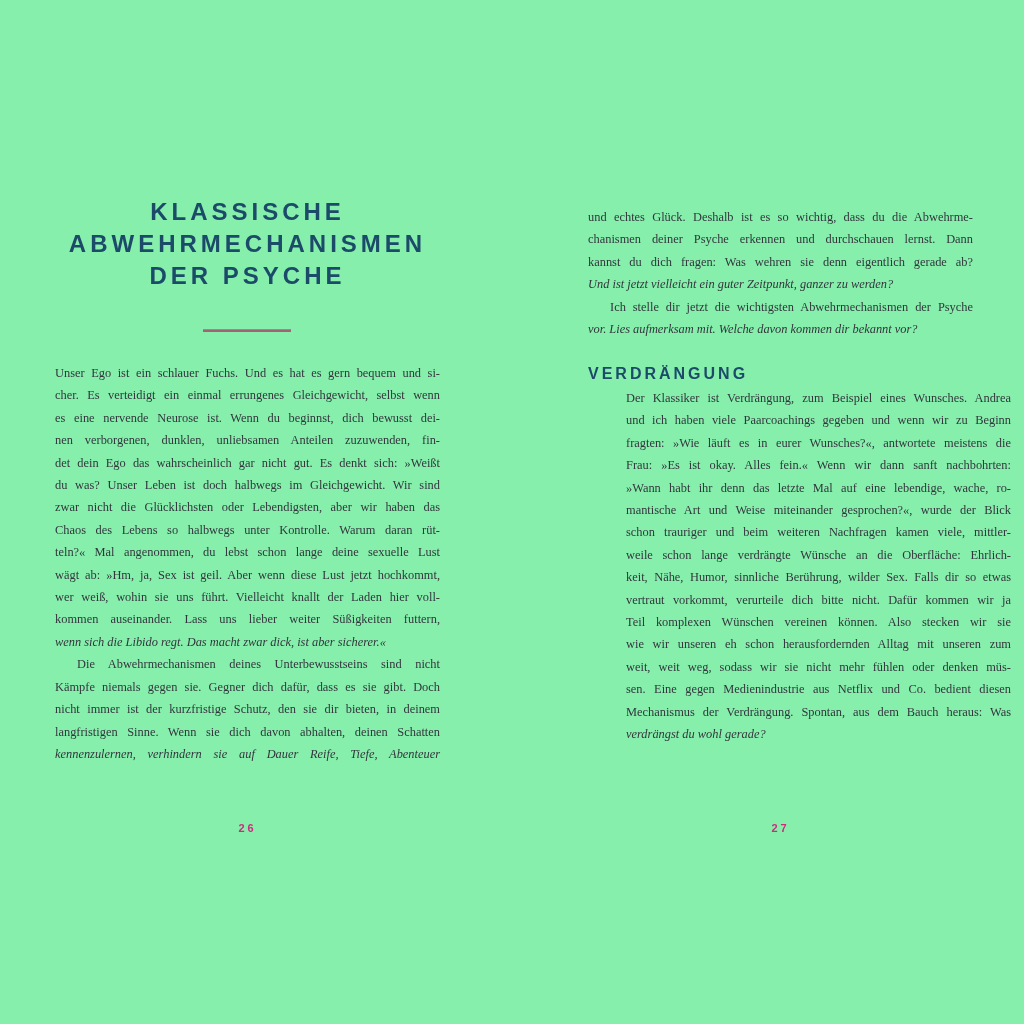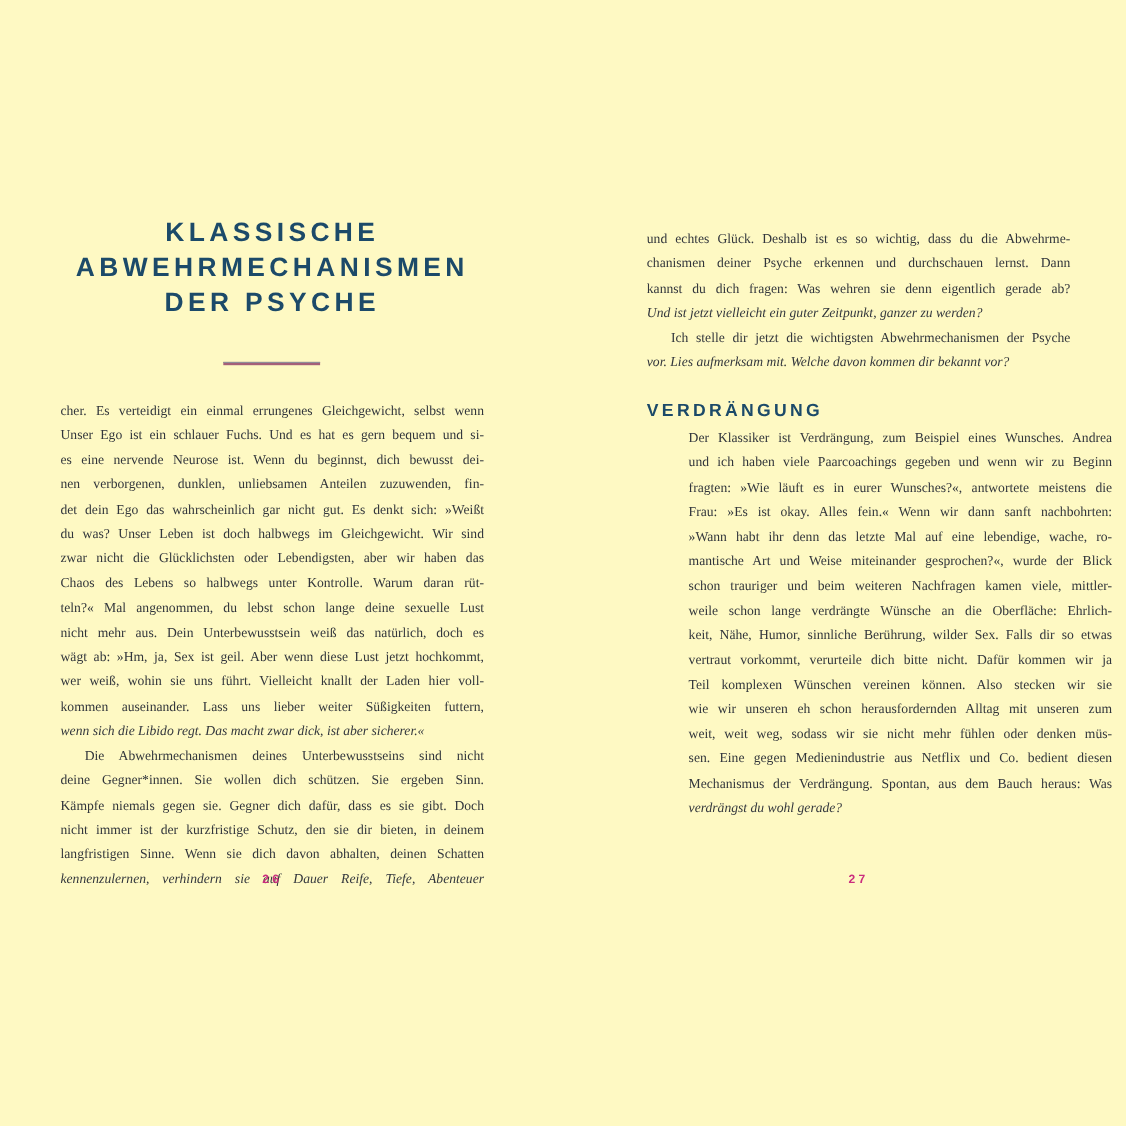--- a/index.html
+++ b/index.html
@@ -2,21 +2,21 @@
 <html lang="de"><head>
 <meta charset="utf-8">
 <style>
   html, body { margin: 0; padding: 0; }
   body {
     width: 1024px; height: 1024px;
     background: #ffffff;
     font-family: "Liberation Serif", serif;
     overflow: hidden;
   }
-  .spread { position: relative; width: 1024px; height: 1024px; background: #fef9c3; }
+  .spread { position: relative; width: 1024px; height: 1024px; background: #86efac; }
 
   .page-col { position: absolute; top: 0; height: 1024px; width: 385px; }
   .page-left  { left: 55px; }
   .page-right { left: 588px; }
 
   .chapter-title {
     position: absolute; top: 196px; left: 0; width: 100%;
     text-align: center;
     font-family: "Liberation Sans", sans-serif;
     font-weight: bold;
@@ -53,21 +53,21 @@
     line-height: 22.4px;
     color: #32363c;
     text-align: justify;
     text-align-last: justify;
   }
   .para .line:last-child { text-align-last: left; font-style: italic; }
   .para.continues .line:last-child { text-align-last: justify; }
   .para.indent .line:first-child { padding-left: 22px; }
 
   .page-number {
-    position: absolute; top: 794px; left: 0; width: 100%;
+    position: absolute; top: 822px; left: 0; width: 100%;
     text-align: center;
     font-family: "Liberation Sans", sans-serif;
     font-weight: bold;
     font-size: 11px;
     letter-spacing: 3px;
     color: #cb2d7e;
   }
 </style>
 </head>
 <body>
@@ -79,38 +79,36 @@
     <div class="chapter-title">
         <div class="line">KLASSISCHE</div>
         <div class="line">ABWEHRMECHANISMEN</div>
         <div class="line">DER PSYCHE</div>
       </div>
 
     <div class="title-divider"></div>
 
     <div class="body-block bb-left">
       <div class="para">
+          <div class="line">Unser Ego ist ein schlauer Fuchs. Und es hat es gern bequem und si-</div>
           <div class="line">cher. Es verteidigt ein einmal errungenes Gleichgewicht, selbst wenn</div>
-          <div class="line">Unser Ego ist ein schlauer Fuchs. Und es hat es gern bequem und si-</div>
           <div class="line">es eine nervende Neurose ist. Wenn du beginnst, dich bewusst dei-</div>
           <div class="line">nen verborgenen, dunklen, unliebsamen Anteilen zuzuwenden, fin-</div>
           <div class="line">det dein Ego das wahrscheinlich gar nicht gut. Es denkt sich: »Weißt</div>
           <div class="line">du was? Unser Leben ist doch halbwegs im Gleichgewicht. Wir sind</div>
           <div class="line">zwar nicht die Glücklichsten oder Lebendigsten, aber wir haben das</div>
           <div class="line">Chaos des Lebens so halbwegs unter Kontrolle. Warum daran rüt-</div>
           <div class="line">teln?« Mal angenommen, du lebst schon lange deine sexuelle Lust</div>
-          <div class="line">nicht mehr aus. Dein Unterbewusstsein weiß das natürlich, doch es</div>
           <div class="line">wägt ab: »Hm, ja, Sex ist geil. Aber wenn diese Lust jetzt hochkommt,</div>
           <div class="line">wer weiß, wohin sie uns führt. Vielleicht knallt der Laden hier voll-</div>
           <div class="line">kommen auseinander. Lass uns lieber weiter Süßigkeiten futtern,</div>
           <div class="line">wenn sich die Libido regt. Das macht zwar dick, ist aber sicherer.«</div>
         </div>
       <div class="para indent continues">
           <div class="line">Die Abwehrmechanismen deines Unterbewusstseins sind nicht</div>
-          <div class="line">deine Gegner*innen. Sie wollen dich schützen. Sie ergeben Sinn.</div>
           <div class="line">Kämpfe niemals gegen sie. Gegner dich dafür, dass es sie gibt. Doch</div>
           <div class="line">nicht immer ist der kurzfristige Schutz, den sie dir bieten, in deinem</div>
           <div class="line">langfristigen Sinne. Wenn sie dich davon abhalten, deinen Schatten</div>
           <div class="line">kennenzulernen, verhindern sie auf Dauer Reife, Tiefe, Abenteuer</div>
         </div>
     </div>
 
     <div class="page-number">26</div>
   </div>
 

